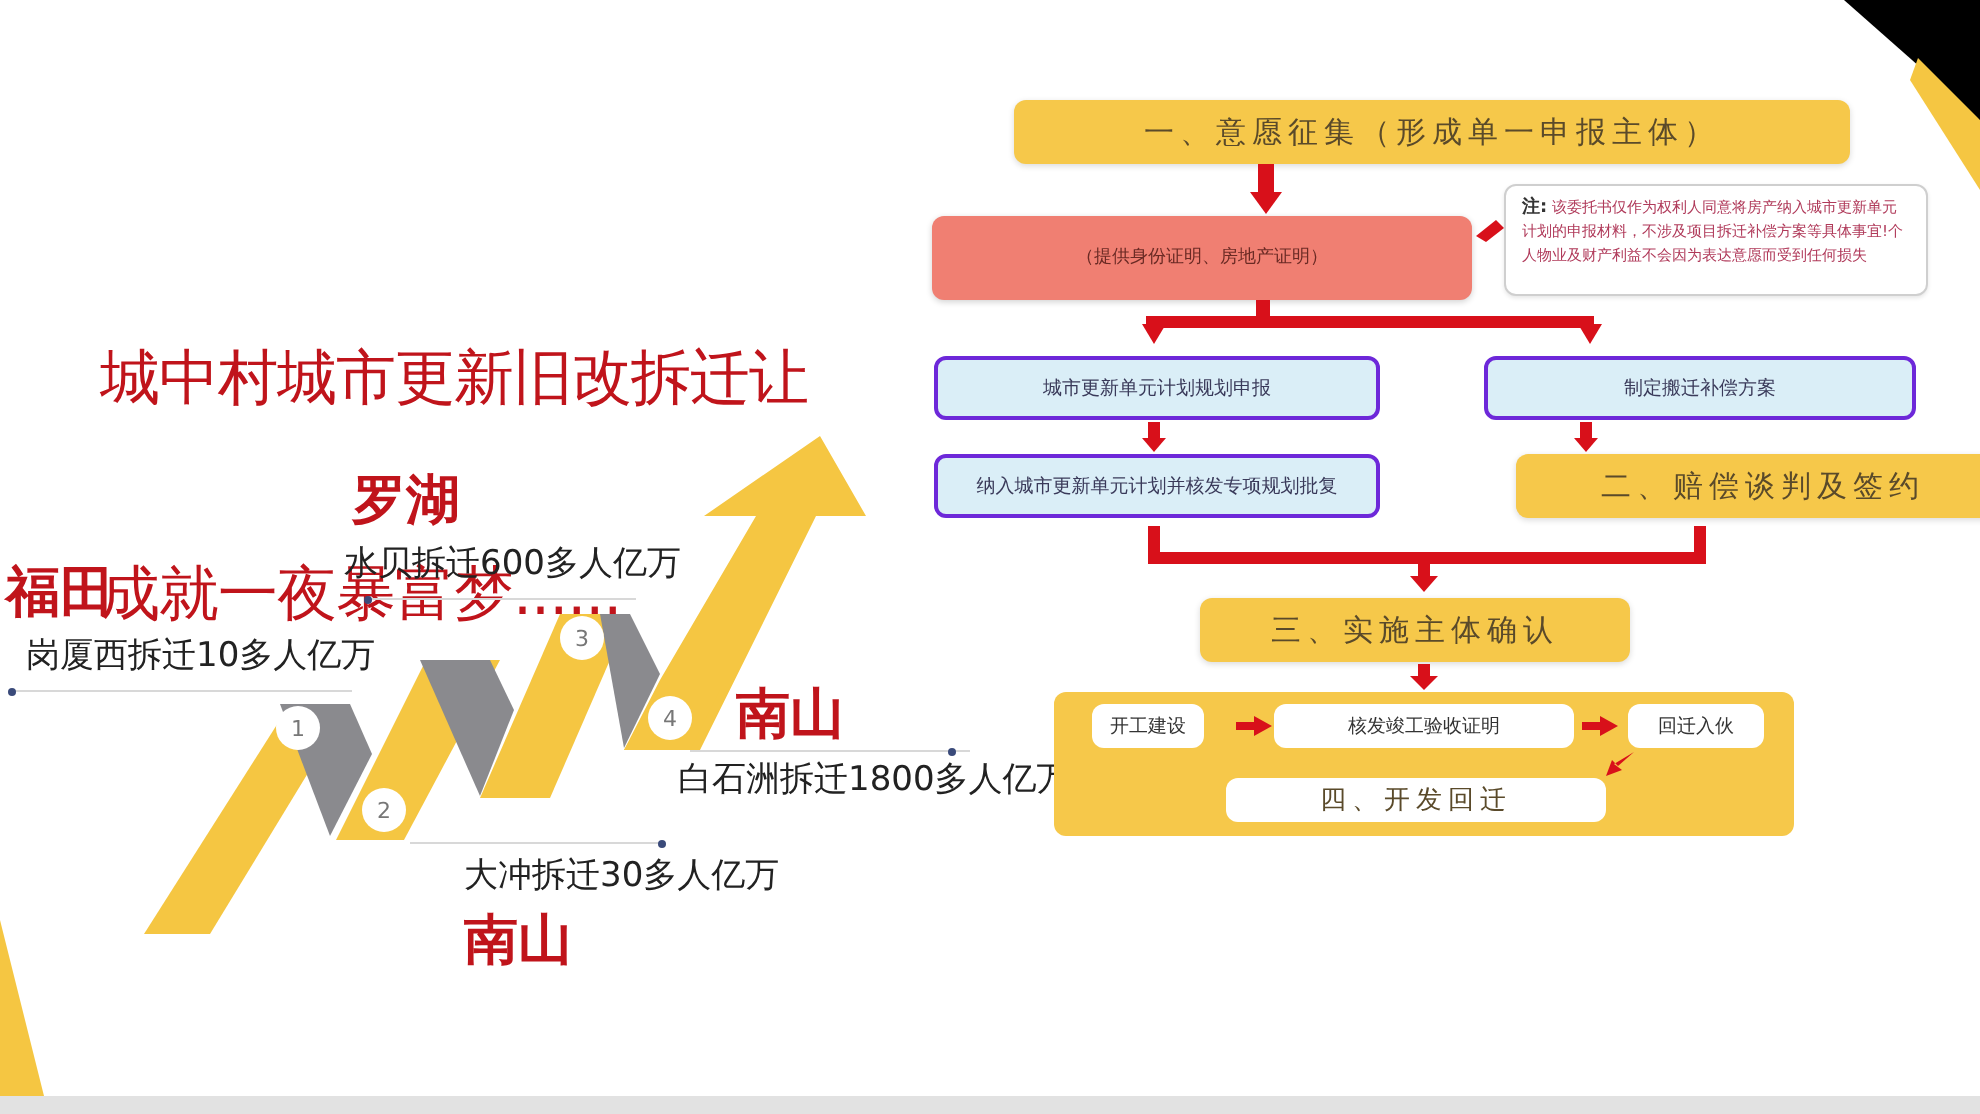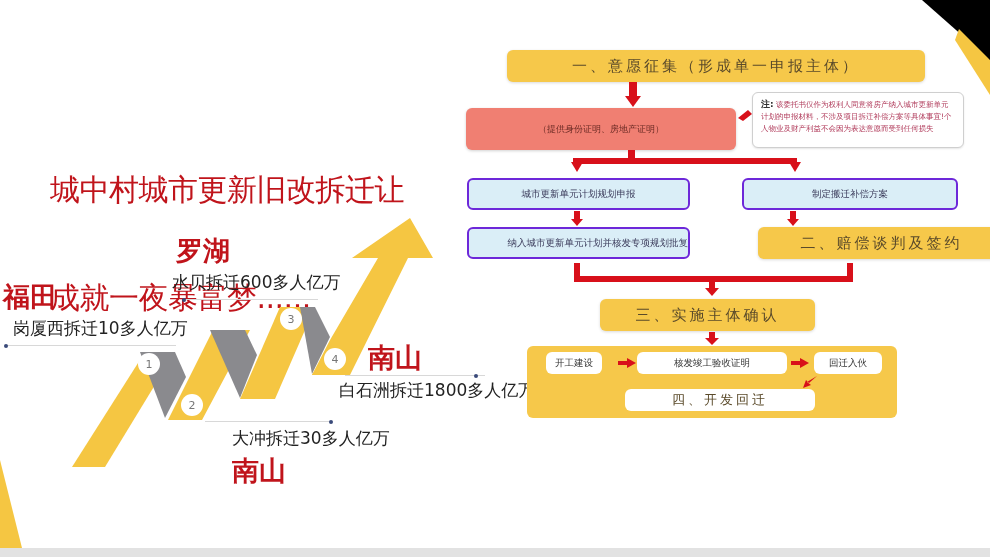--- a/index.html
+++ b/index.html
@@ -126,21 +126,21 @@
     <polygon points="0,0 12,0 6,10" fill="#d8101a"></polygon>
   </svg>
 
 <div class="abs box blue" style="left:467px;top:178px;width:223px;height:32px;">
   <span>城市更新单元计划规划申报</span>
 </div>
 <svg class="abs" style="left:571px;top:211px" width="12" height="16">
     <rect x="3" y="0" width="6" height="9" fill="#d8101a"></rect>
     <polygon points="0,8 12,8 6,15" fill="#d8101a"></polygon>
   </svg>
-<div class="abs box blue" style="left:467px;top:227px;width:223px;height:32px;justify-content:flex-end;">
+<div class="abs box blue" style="left:467px;top:227px;width:223px;height:32px;">
   <span>纳入城市更新单元计划并核发专项规划批复</span>
 </div>
 
 <div class="abs box blue" style="left:742px;top:178px;width:216px;height:32px;">
   <span>制定搬迁补偿方案</span>
 </div>
 <svg class="abs" style="left:787px;top:211px" width="12" height="16">
     <rect x="3" y="0" width="6" height="9" fill="#d8101a"></rect>
     <polygon points="0,8 12,8 6,15" fill="#d8101a"></polygon>
   </svg>
@@ -178,15 +178,15 @@
 <svg class="abs" style="left:791px;top:358px" width="18" height="10">
     <rect x="0" y="3" width="10" height="4" fill="#d8101a"></rect>
     <polygon points="9,0 18,5 9,10" fill="#d8101a"></polygon>
   </svg>
 <div class="abs box white" style="left:814px;top:352px;width:68px;height:22px;">
   <span>回迁入伙</span>
 </div>
 <svg class="abs" style="left:803px;top:376px" width="14" height="12">
     <polygon points="14,0 4,6 8,9 0,12 3,4 6,7" fill="#d8101a"></polygon>
   </svg>
-<div class="abs box white stage" style="left:613px;top:389px;width:190px;height:22px;font-size:13px;color:#5a4a2a;margin-left:12px;">
+<div class="abs box white stage" style="left:613px;top:389px;width:190px;height:22px;font-size:13px;color:#5a4a2a;">
   <span>四、开发回迁</span>
 </div>
 
 </body></html>

